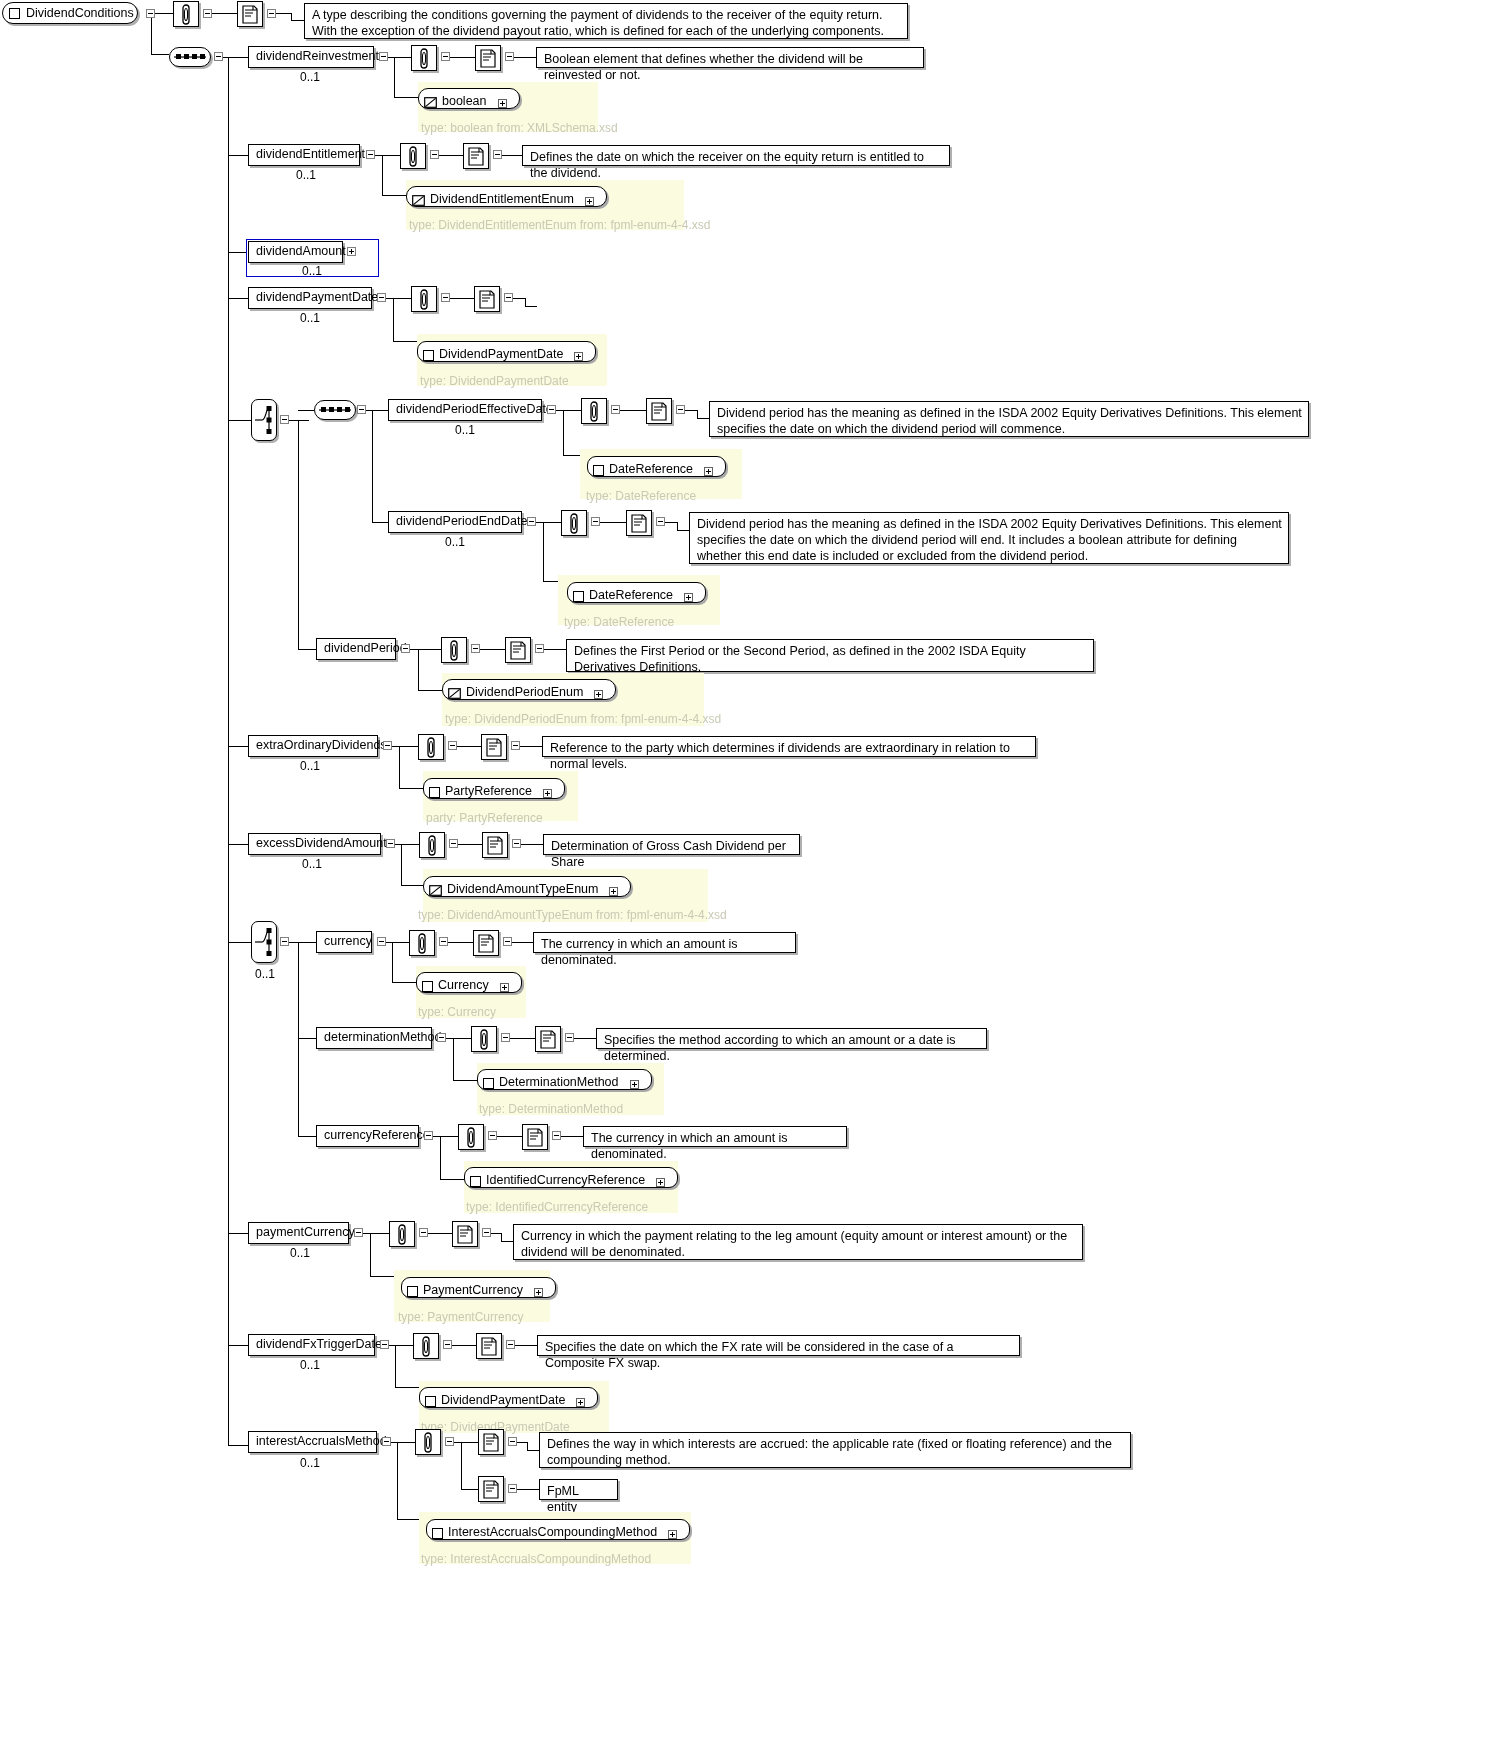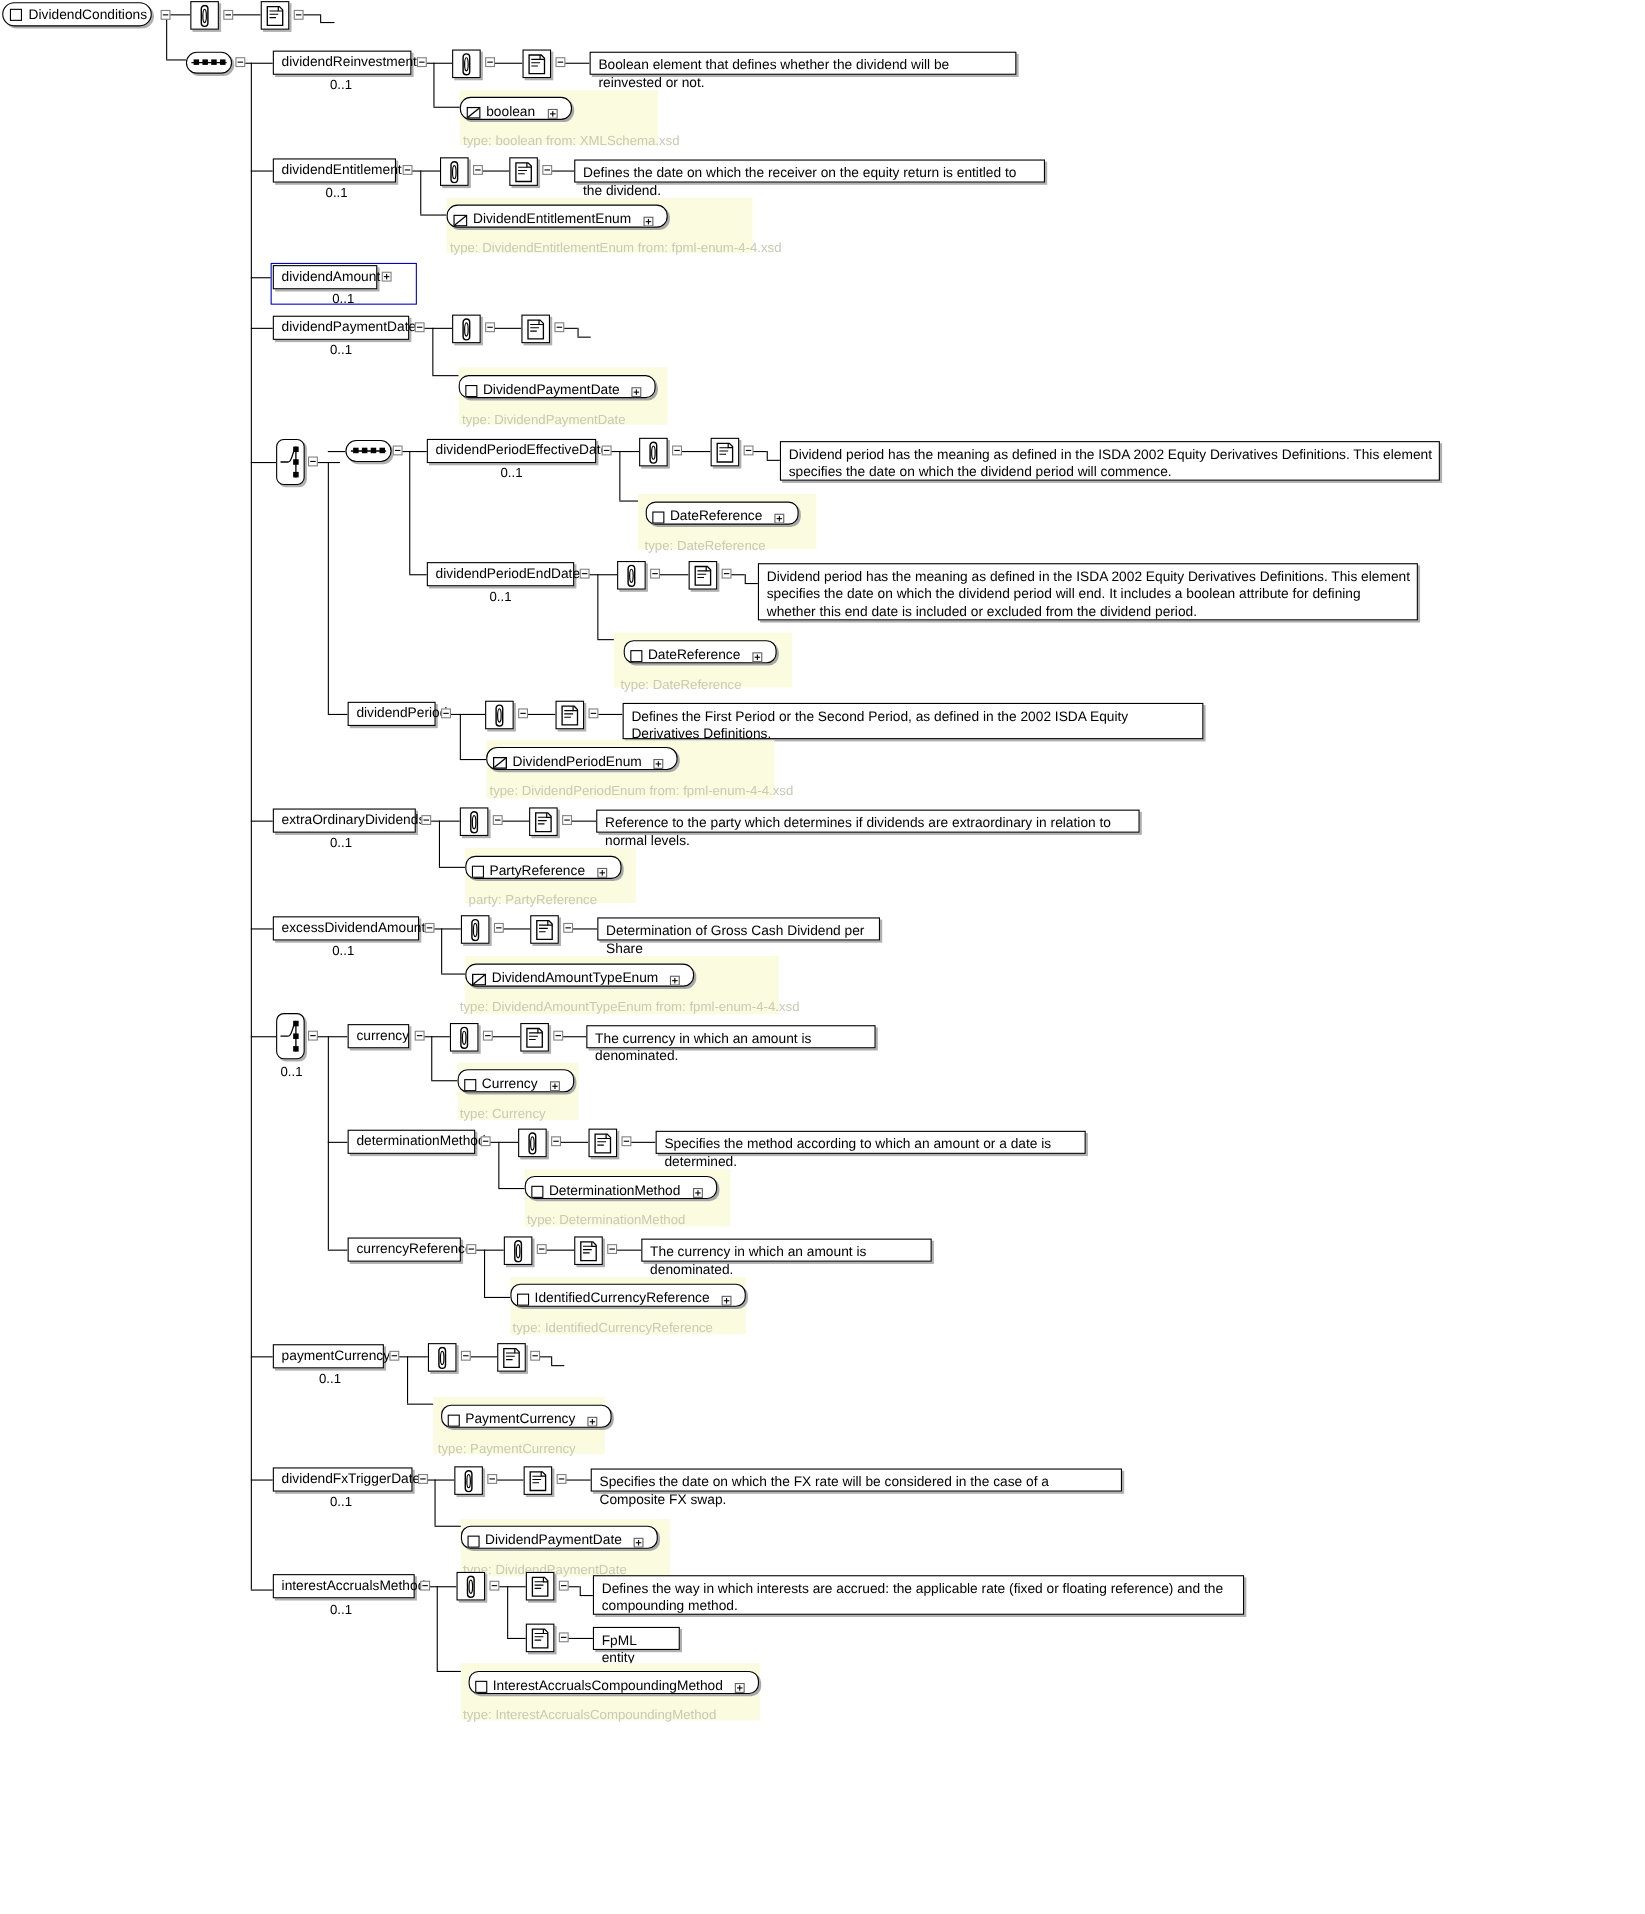--- a/index.html
+++ b/index.html
@@ -210,20 +210,21 @@
         <path d="M3 2 h11 l3 3 v14 h-14 z" fill="#fff" stroke="#000" stroke-width="1.2"></path>
         <path d="M5 6h8M5 9h8M5 12h6" stroke="#000" stroke-width="1"></path>
         <path d="M13 2 v4 h4" fill="none" stroke="#000" stroke-width="1.1"></path>
       </svg>
   </div>
   <div class="tog" style="left:267px;top:9px;"></div>
   <div class="ln lnh" style="left:276px;top:13px;width:15px;"></div>
   <div class="ln lnv" style="left:291px;top:13px;height:7px;"></div>
   <div class="ln lnh" style="left:291px;top:20px;width:13px;"></div>
 
+  <div class="anno" style="left:304px;top:3px;width:604px;height:36px;">A type describing the conditions governing the payment of dividends to the receiver of the equity return. With the exception of the dividend payout ratio, which is defined for each of the underlying components.</div>
 
   <div class="ln lnv" style="left:151px;top:18px;height:36px;"></div>
   <div class="ln lnh" style="left:151px;top:54px;width:18px;"></div>
 
   <div class="comp seq" style="left:169px;top:47px;">
     <svg width="40" height="18" viewBox="0 0 40 18">
         <line x1="4" y1="9" x2="36" y2="9" stroke="#000" stroke-width="1.2"></line>
         <rect x="6" y="6" width="5" height="5" fill="#000"></rect>
         <rect x="14" y="6" width="5" height="5" fill="#000"></rect>
         <rect x="22" y="6" width="5" height="5" fill="#000"></rect>
@@ -728,20 +729,21 @@
     <svg width="20" height="21" viewBox="0 0 20 21">
         <path d="M3 2 h11 l3 3 v14 h-14 z" fill="#fff" stroke="#000" stroke-width="1.2"></path>
         <path d="M5 6h8M5 9h8M5 12h6" stroke="#000" stroke-width="1"></path>
         <path d="M13 2 v4 h4" fill="none" stroke="#000" stroke-width="1.1"></path>
       </svg>
   </div>
   <div class="tog" style="left:482px;top:1228px;"></div>
   <div class="ln lnh" style="left:491px;top:1233px;width:10px;"></div>
   <div class="ln lnv" style="left:501px;top:1233px;height:8px;"></div>
   <div class="ln lnh" style="left:501px;top:1241px;width:12px;"></div>
+  <div class="anno" style="left:513px;top:1224px;width:570px;height:36px;">Currency in which the payment relating to the leg amount (equity amount or interest amount) or the dividend will be denominated.</div>
 
   <div class="ypanel" style="left:394px;top:1270px;width:156px;height:52px;"></div>
   <div class="typebox" style="left:401px;top:1277px;">
     <span class="gsq"></span>
     <span>PaymentCurrency</span>
     <span class="ibox"></span>
   </div>
   <div class="ytype" style="left:398px;top:1310px;">type: PaymentCurrency</div>
 
   <div class="ln lnh" style="left:228px;top:1345px;width:20px;"></div>

